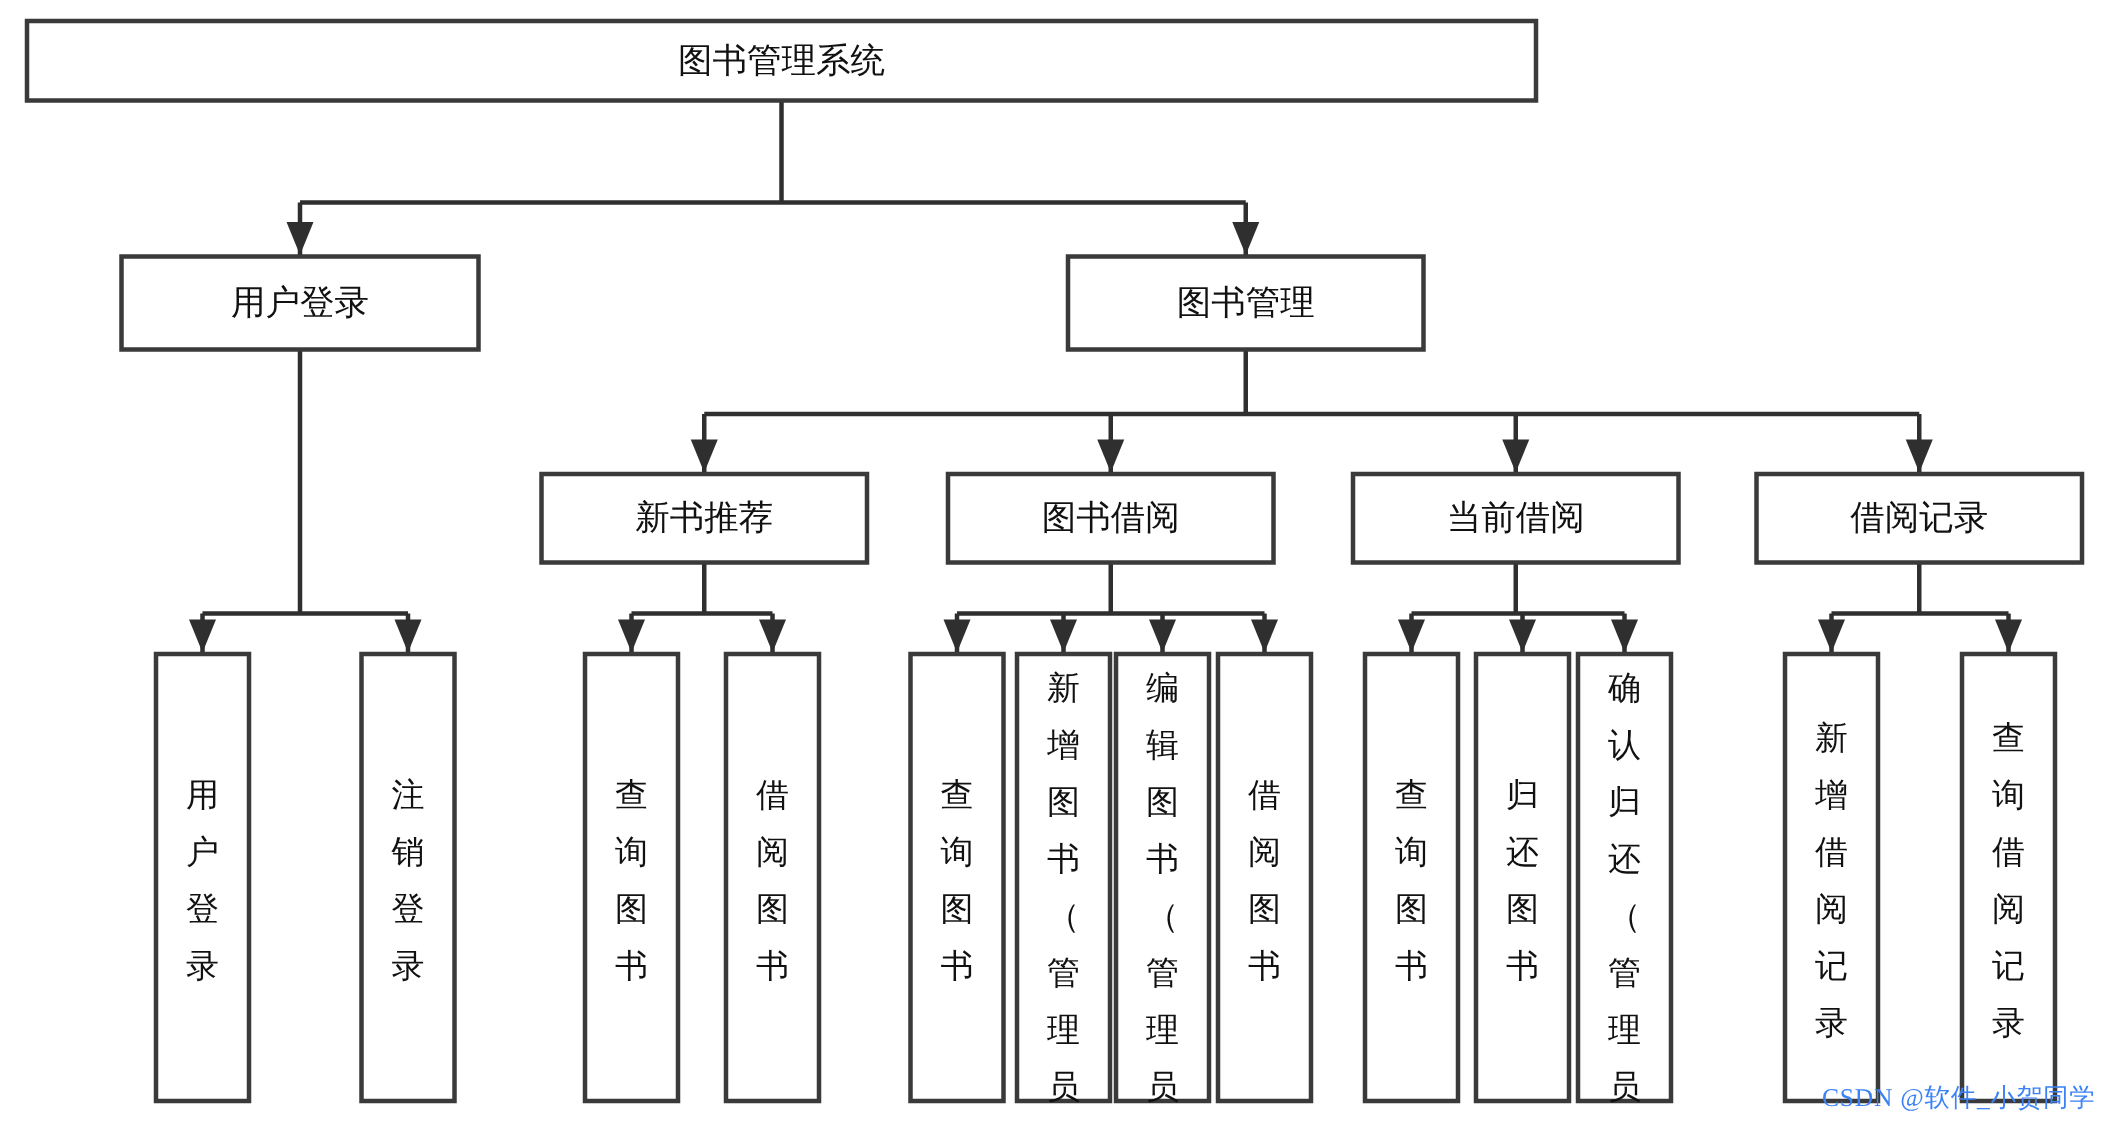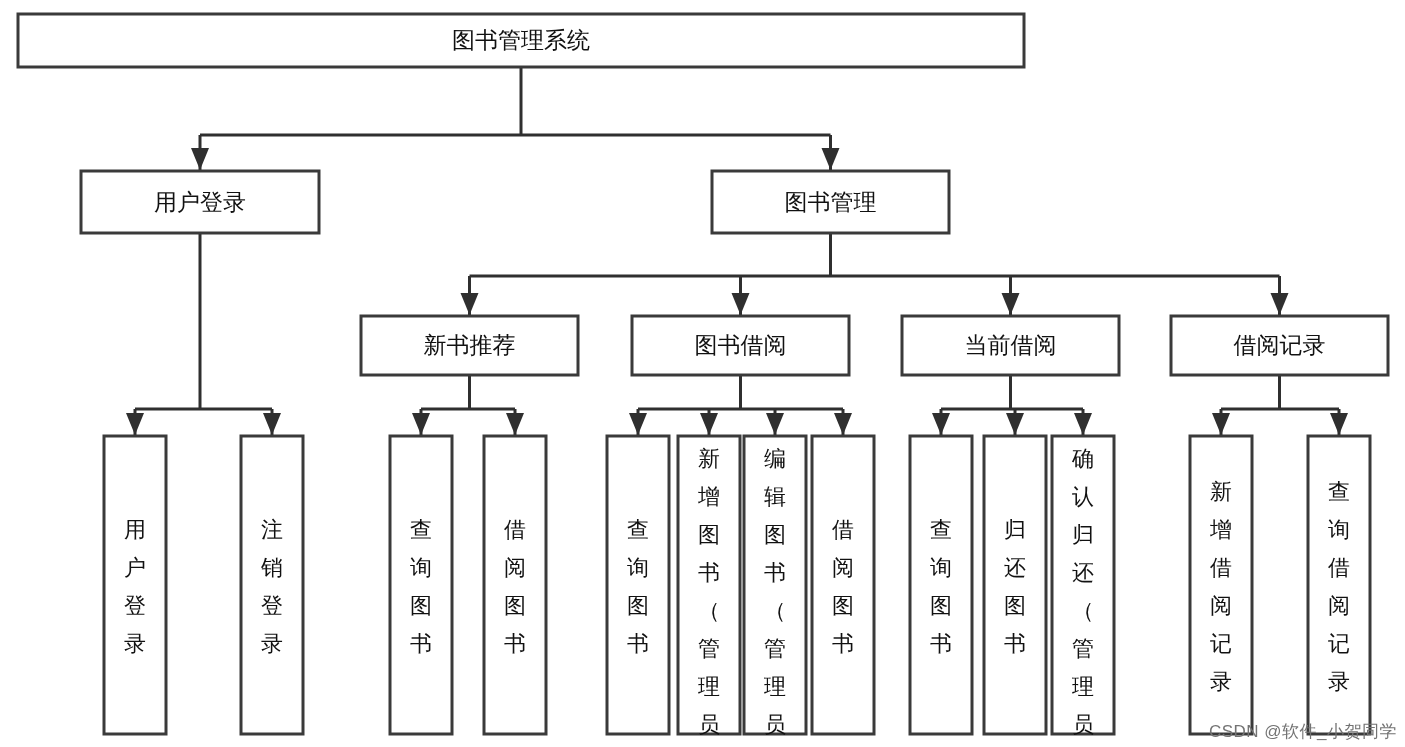--- a/index.html
+++ b/index.html
@@ -49,23 +49,23 @@
   .node-label-v {
     font-family: "DejaVu Sans", "Liberation Sans", sans-serif;
     font-size: 22px;
     fill: #111111;
     text-anchor: middle;
   }
   .watermark {
     position: absolute;
     right: 8px;
     bottom: 4px;
-    font-family: Liberation Sans, sans-serif;
+    font-family: Liberation Serif, serif;
     font-size: 17px;
-    color: #737373;
+    color: #3b82f6;
     letter-spacing: 0.5px;
     white-space: nowrap;
   }
 </style>
 </head>
 <body>
 
 <div id="diagram-root">
   <svg id="flow-svg" viewBox="0 0 1405 747">
     <g id="connectors-layer">

